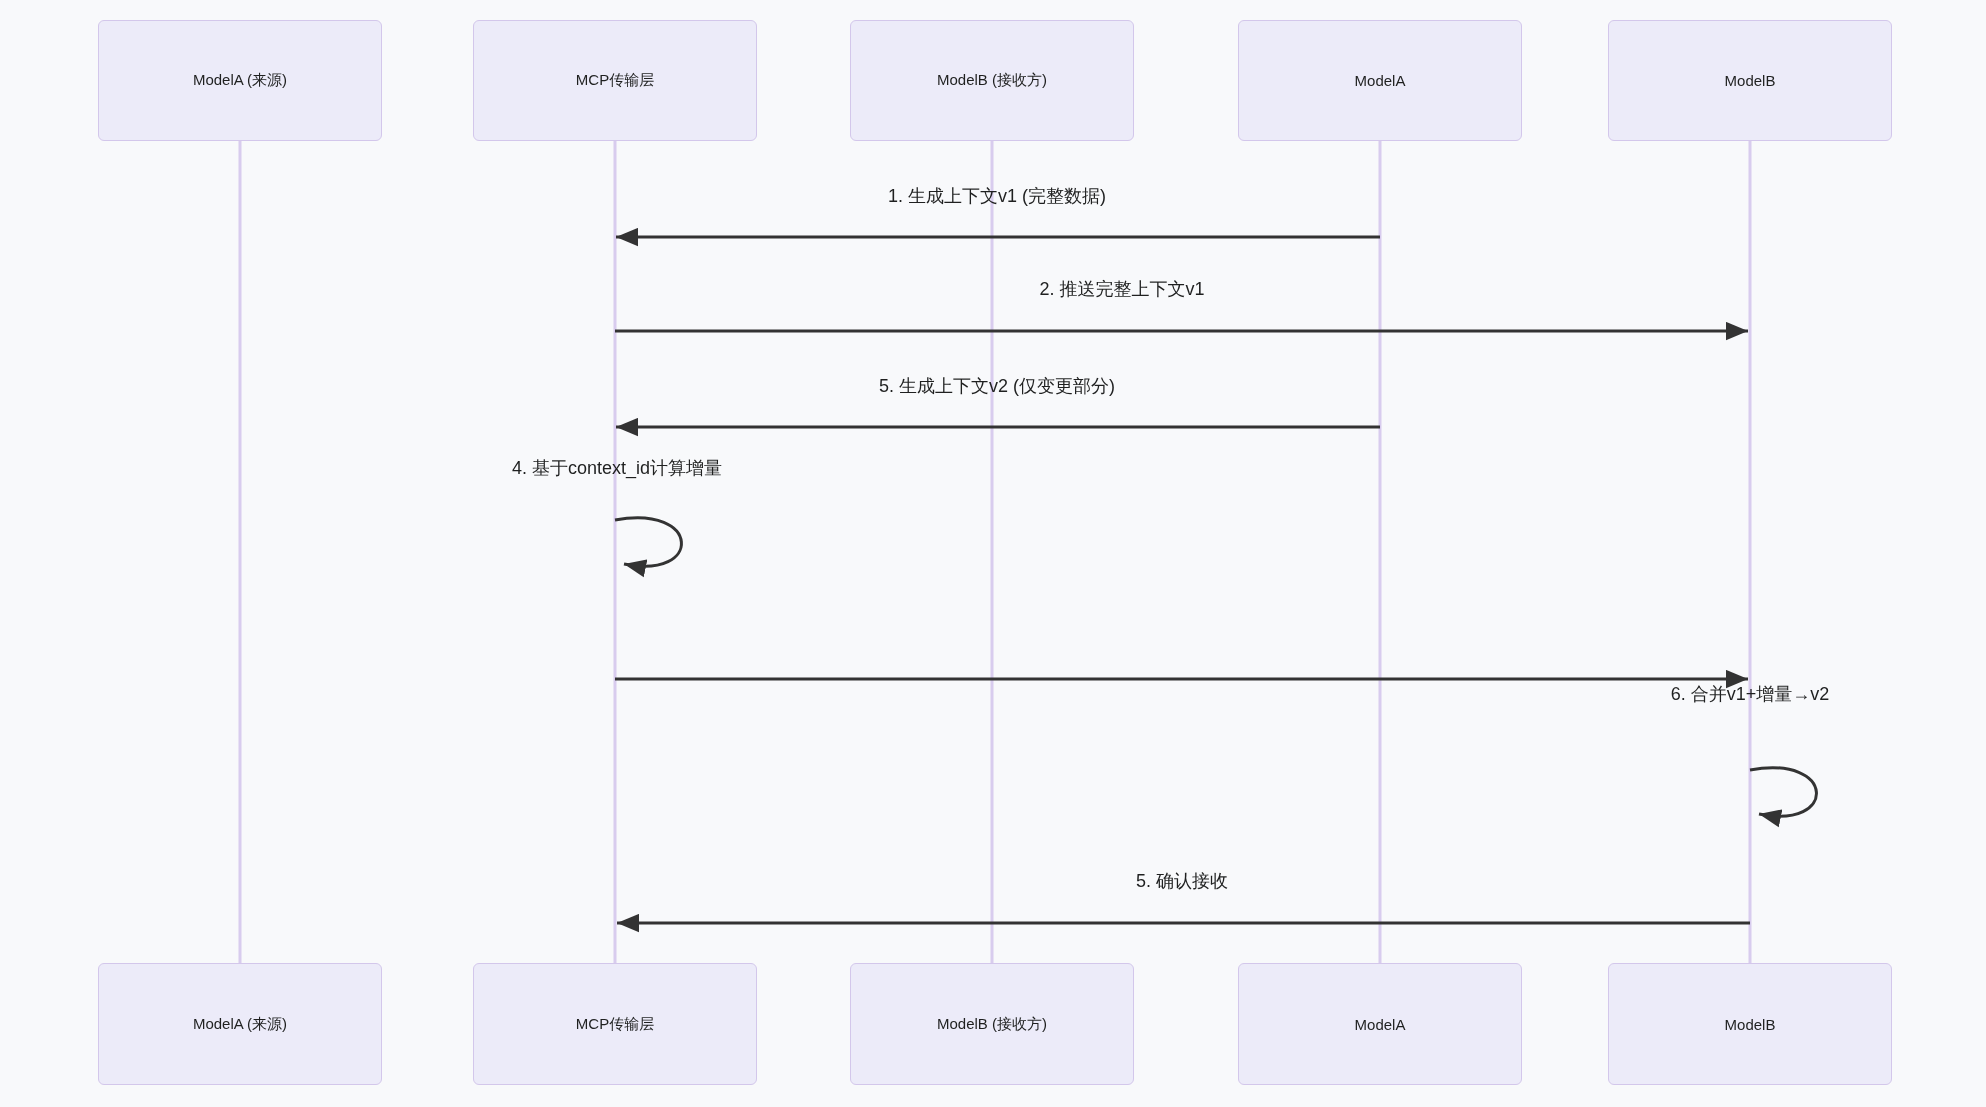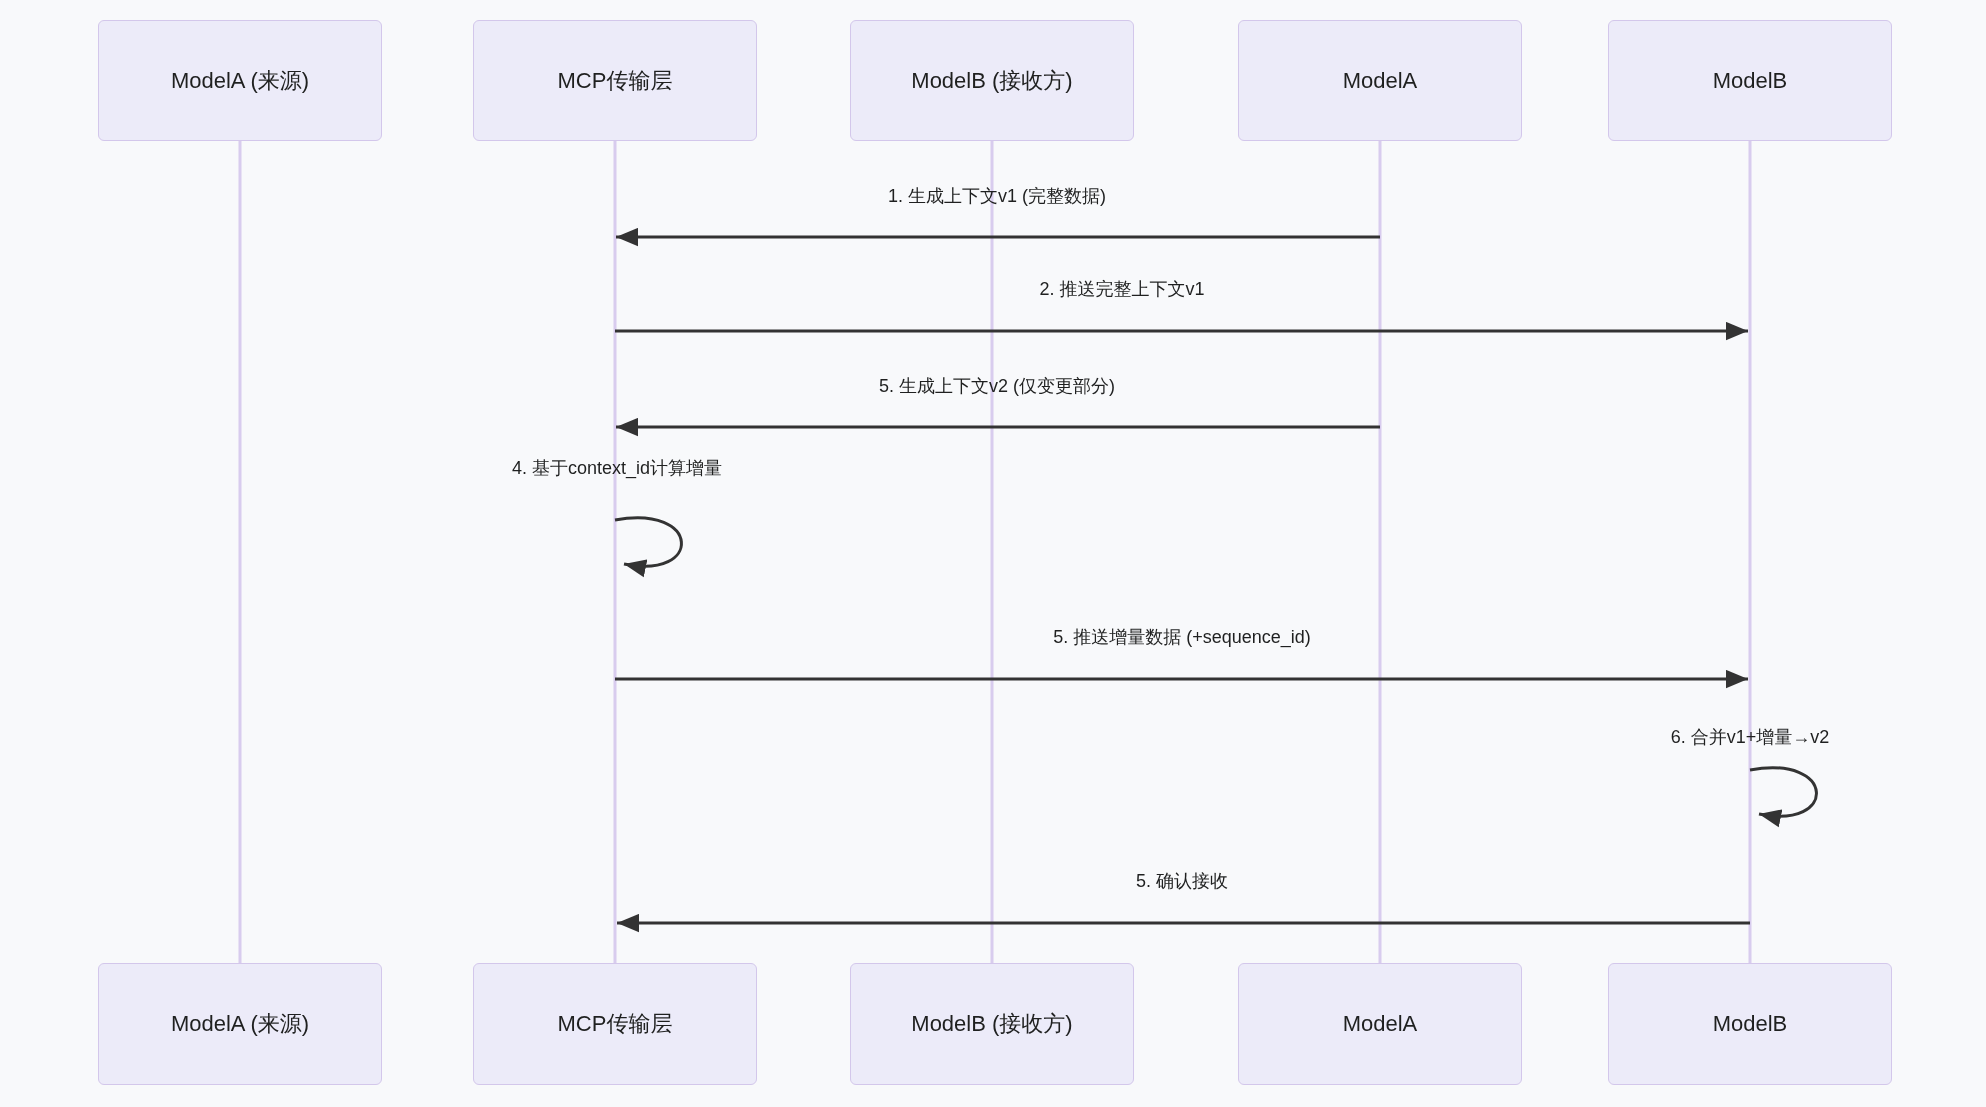--- a/index.html
+++ b/index.html
@@ -34,21 +34,21 @@
   .actor-box {
     position: absolute;
     width: 284px;
     box-sizing: border-box;
     background: #ECEBF9;
     border: 1.5px solid #d3c7eb;
     border-radius: 6px;
     display: flex;
     align-items: center;
     justify-content: center;
-    font-size: 22px;
+    font-size: 15px;
     color: #1f2020;
   }
   .actor-box.top { top: 20px; height: 121px; }
   .actor-box.bottom { top: 963px; height: 122px; }
   .msg-label {
     position: absolute;
     transform: translate(-50%, -50%);
     white-space: nowrap;
     font-size: 18px;
     color: #1f2020;
@@ -90,17 +90,16 @@
   <div class="actor-box bottom" style="left:98px">ModelA (来源)</div>
   <div class="actor-box bottom" style="left:473px">MCP传输层</div>
   <div class="actor-box bottom" style="left:850px">ModelB (接收方)</div>
   <div class="actor-box bottom" style="left:1238px">ModelA</div>
   <div class="actor-box bottom" style="left:1608px">ModelB</div>
 
   <div class="msg-label" style="left:997px;  top:196px">1. 生成上下文v1 (完整数据)</div>
   <div class="msg-label" style="left:1122px; top:289px">2. 推送完整上下文v1</div>
   <div class="msg-label" style="left:997px;  top:386px">5. 生成上下文v2 (仅变更部分)</div>
   <div class="msg-label" style="left:617px;  top:468px">4. 基于context_id计算增量</div>
-  <div class="msg-label" style="left:1182px; top:637px">5. 推送增量数据 (+sequence_id)</div>
-  <div class="msg-label" style="left:1750px; top:737px">6. 合并v1+增量→v2</div>
+  <div class="msg-label" style="left:1750px; top:694px">6. 合并v1+增量→v2</div>
   <div class="msg-label" style="left:1182px; top:881px">5. 确认接收</div>
 
 </div>
 
 </body></html>

